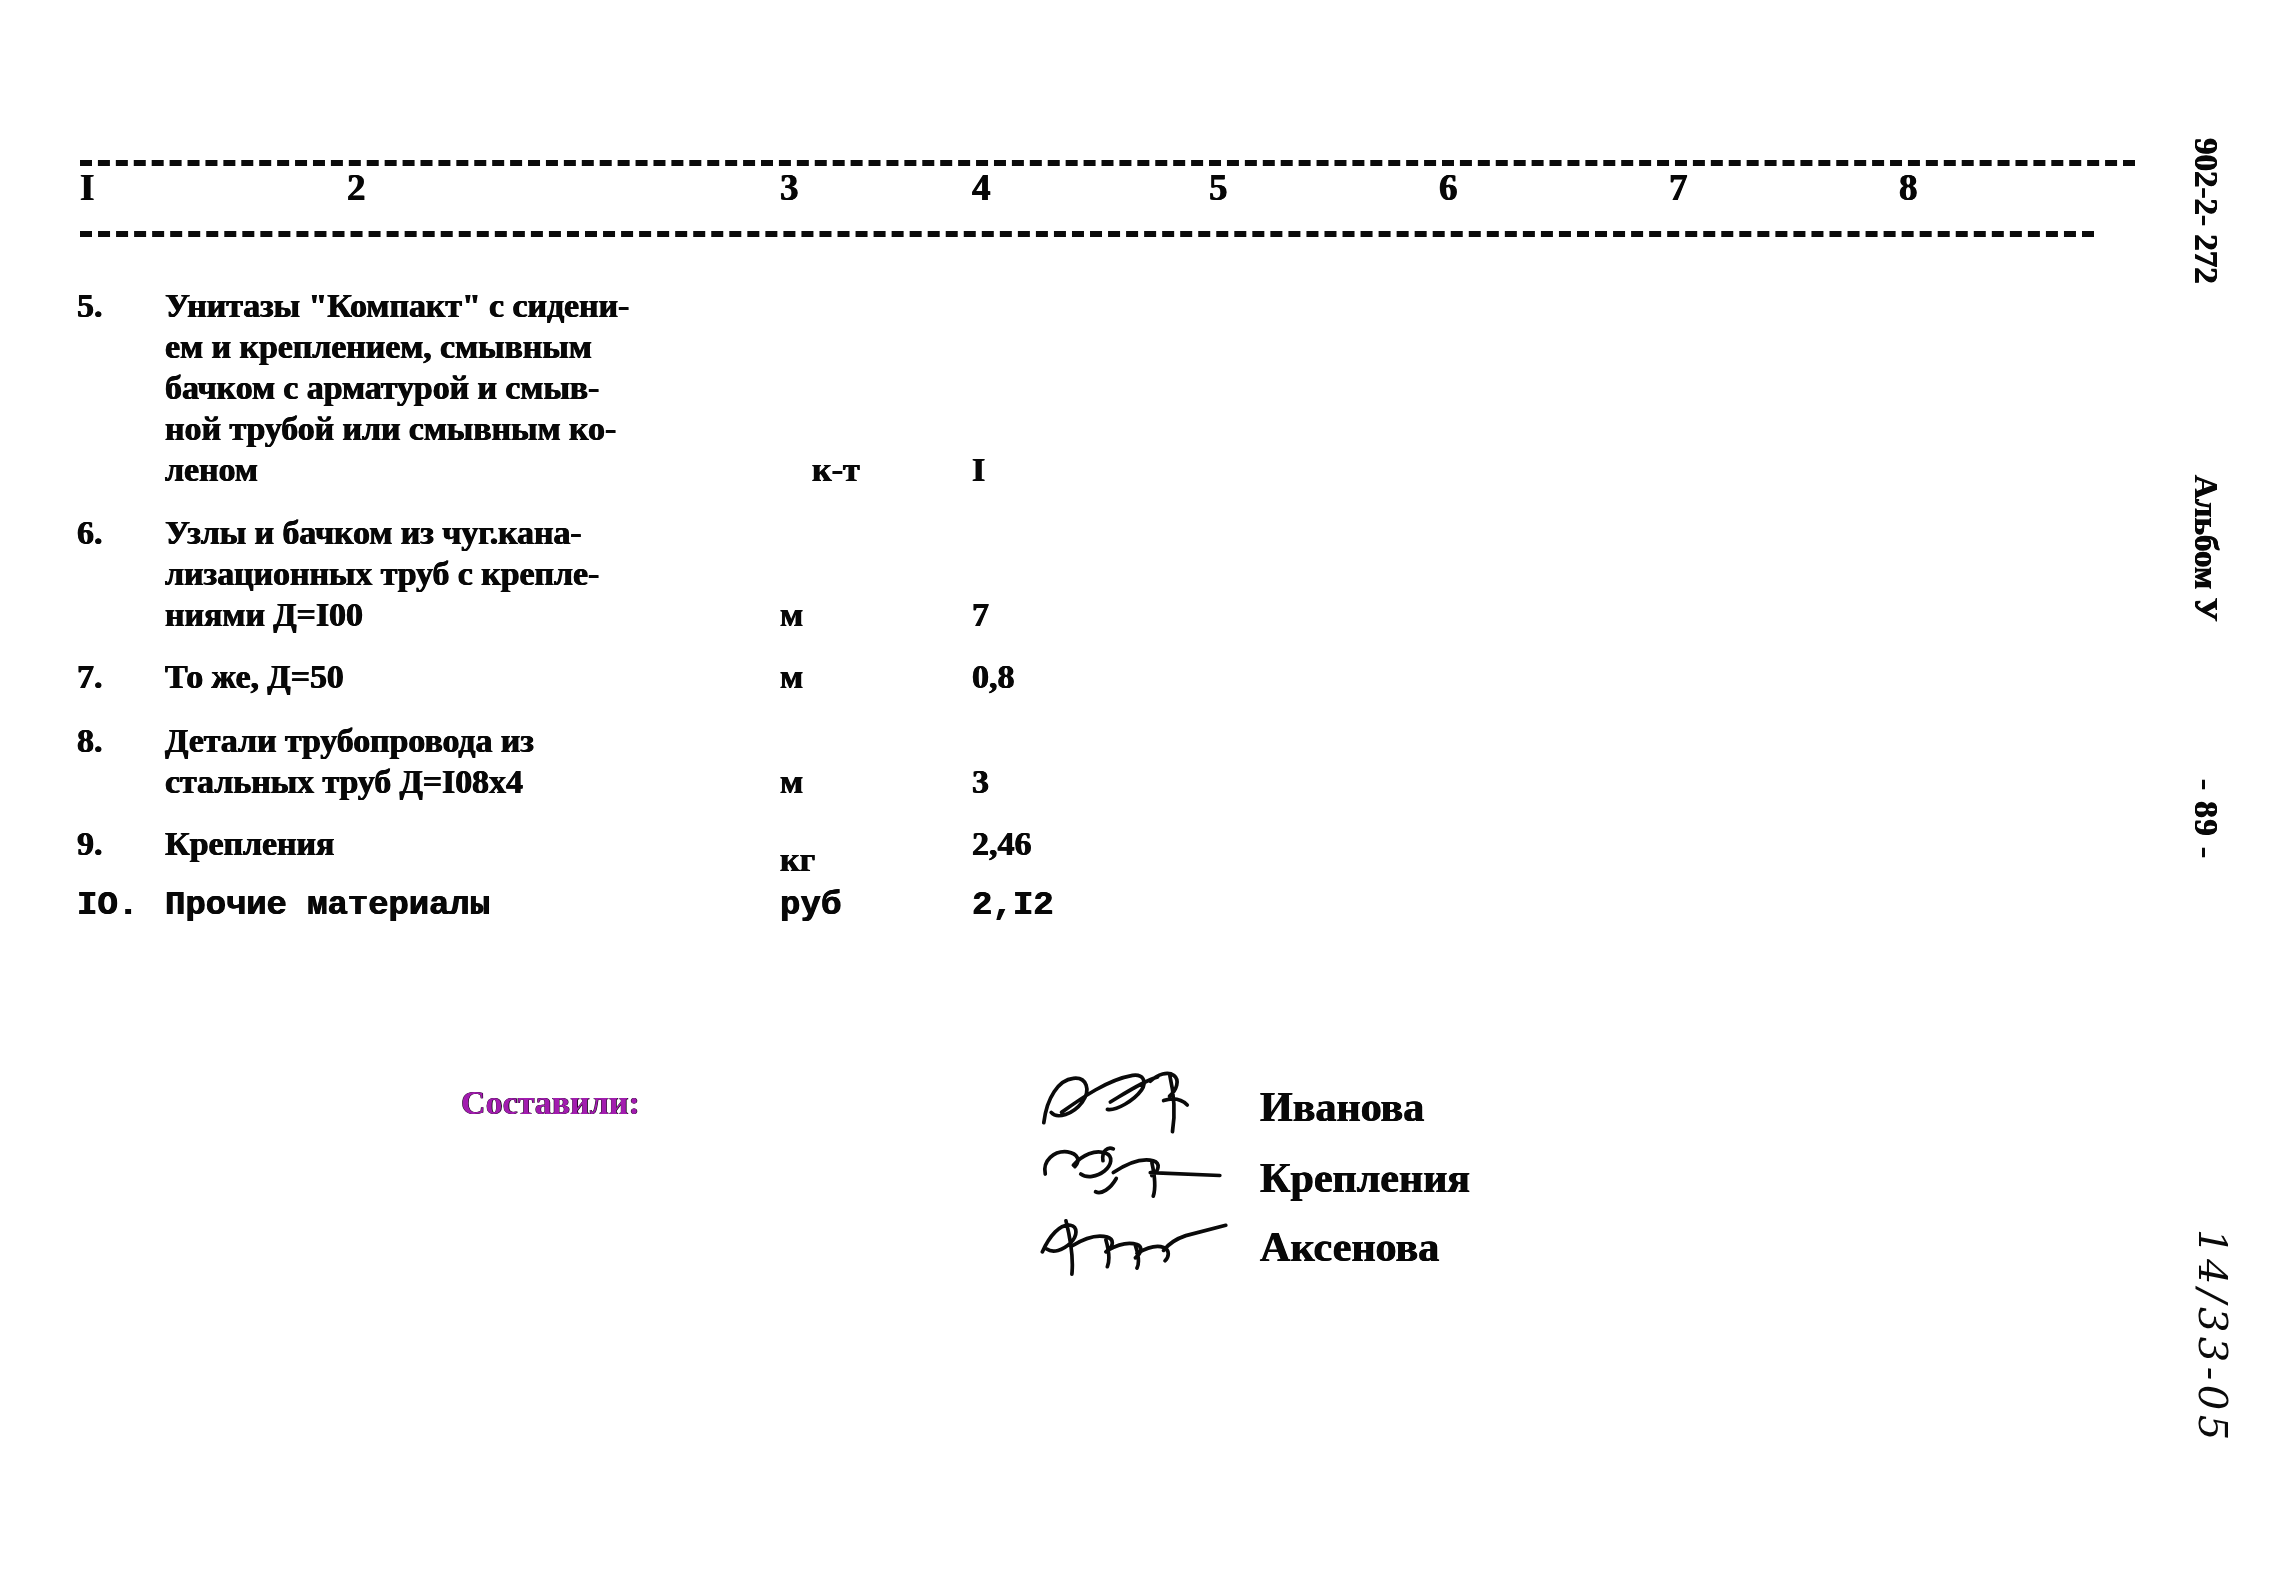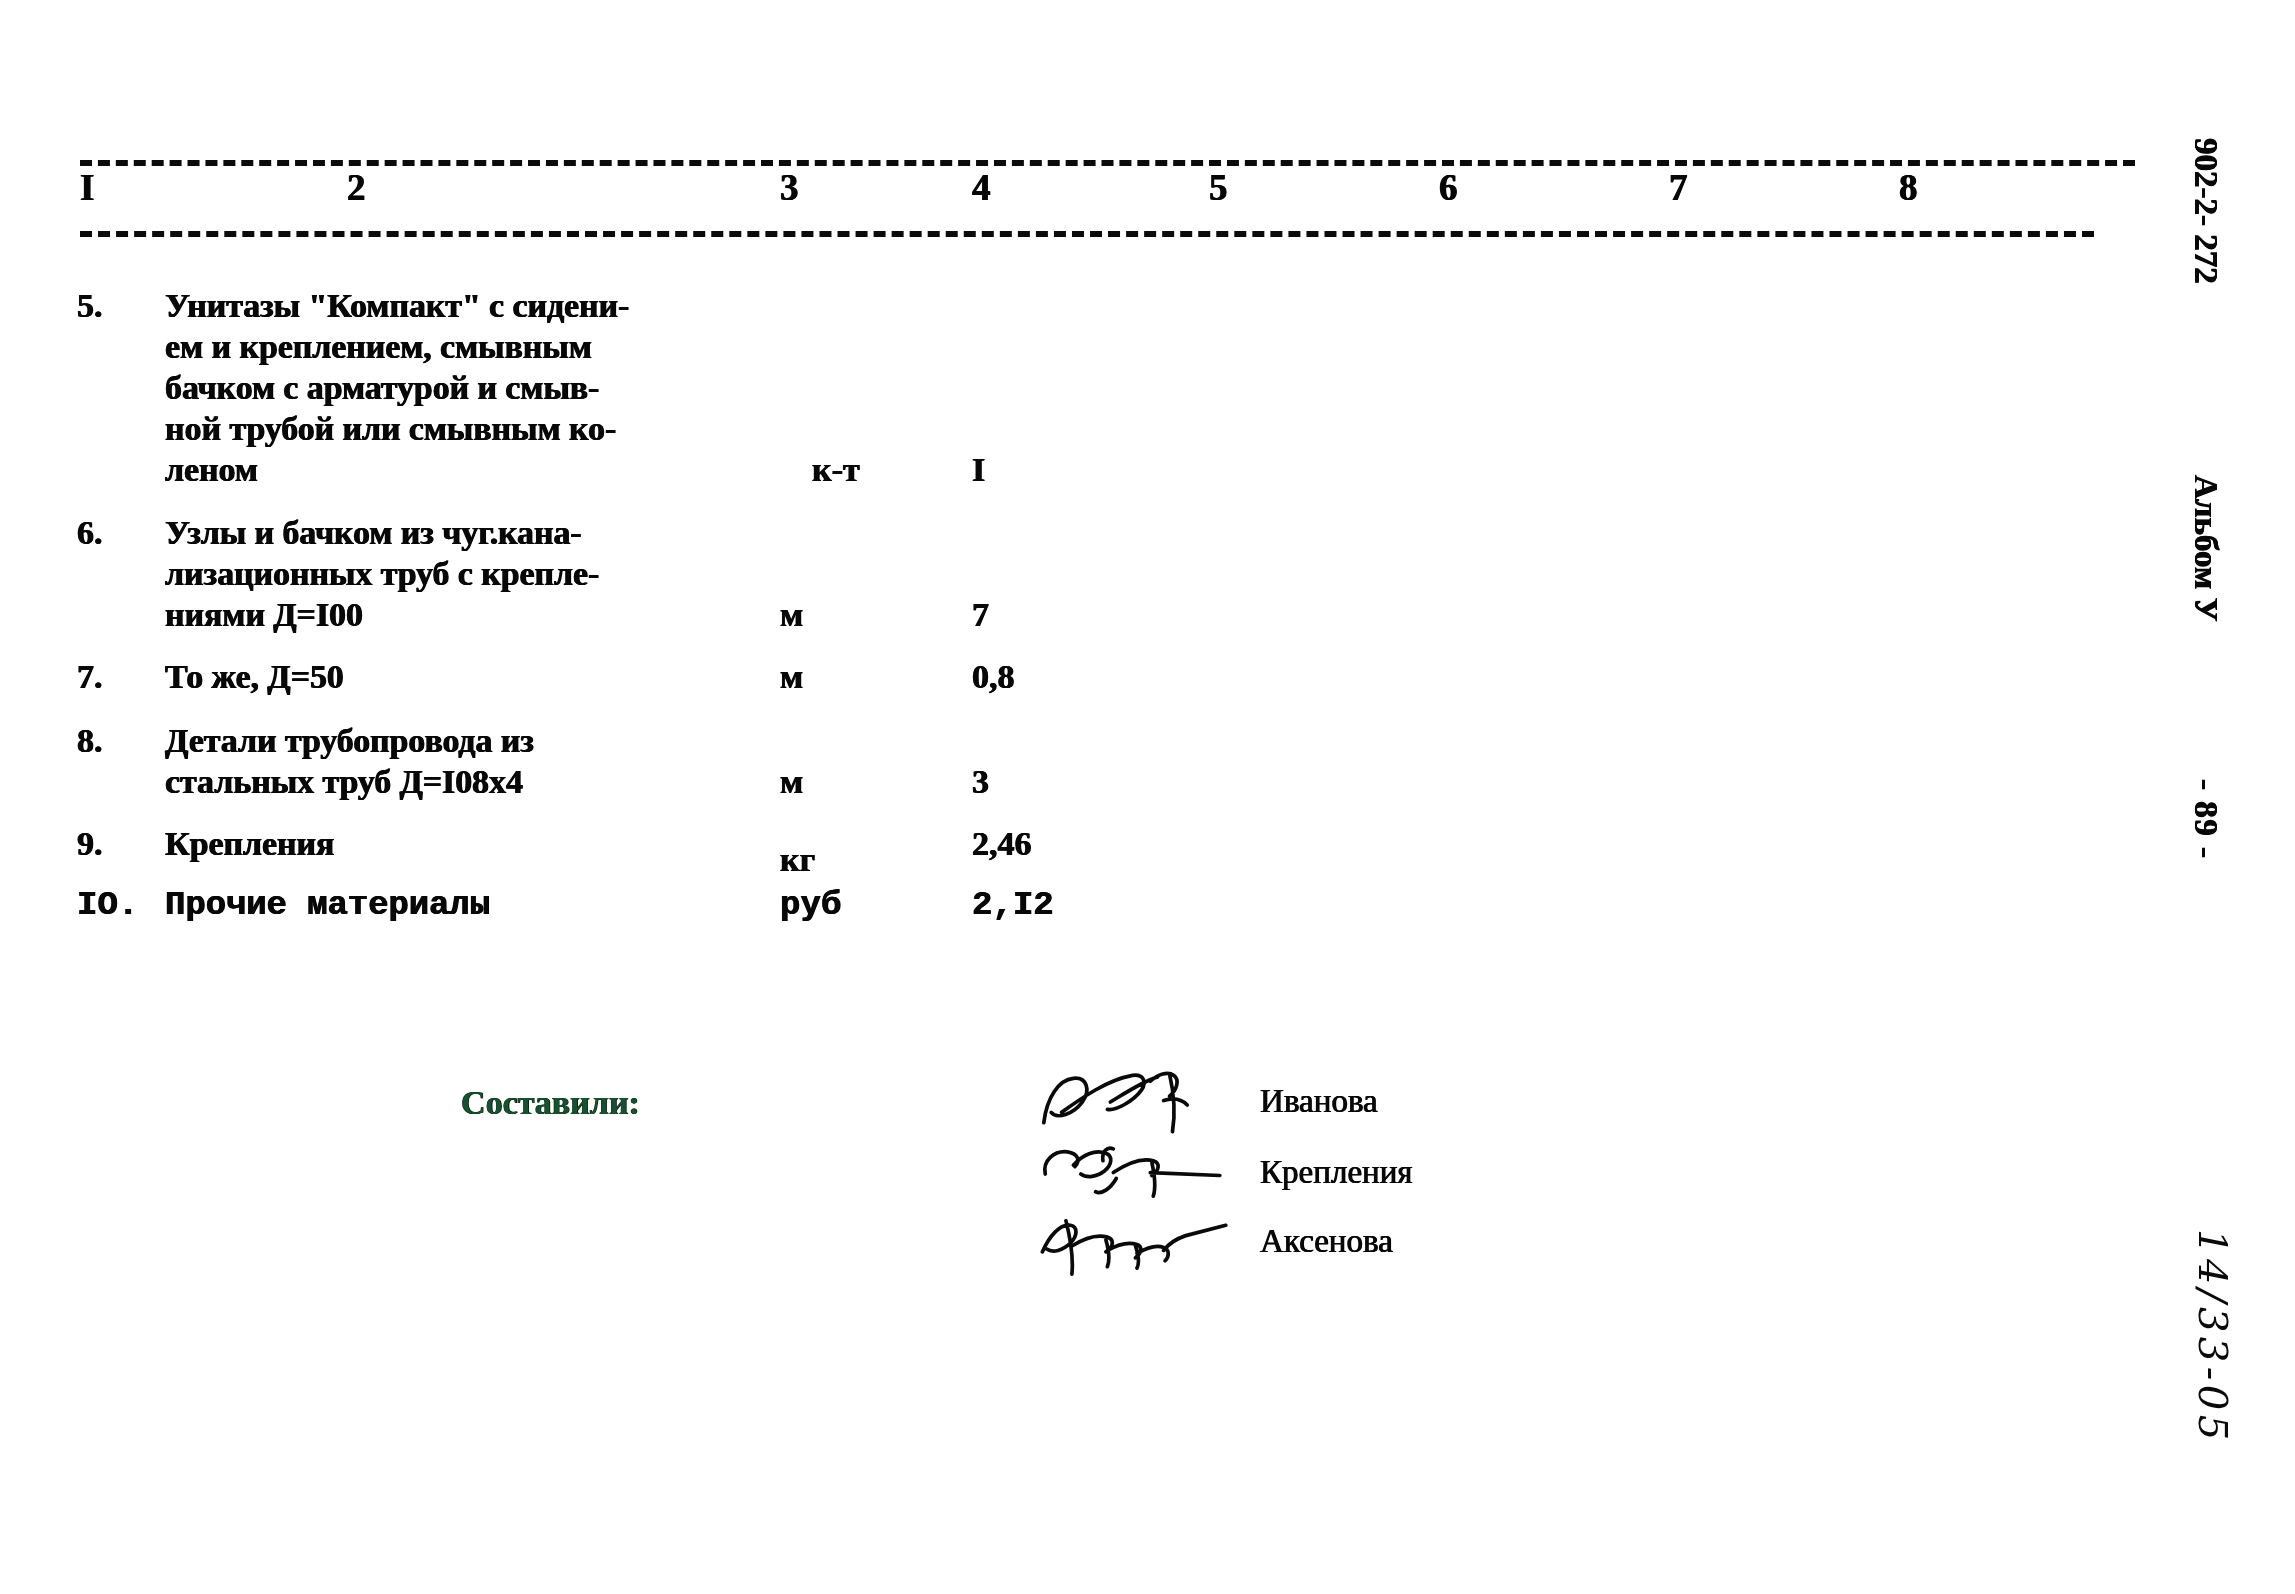--- a/index.html
+++ b/index.html
@@ -131,21 +131,21 @@
     width: 2295px;
     height: 223px;
   }
   .sig-label {
     position: absolute;
     left: 461px;
     top: 16.3px;
     font-size: 34px;
     font-weight: 700;
     white-space: nowrap;
-    color: #14532d;
+    color: #a21caf;
     text-shadow: 0.6px 0 0 #000, -0.4px 0.3px 0 #151515;
   }
   .sig-row {
     position: absolute;
     left: 1024px;
     width: 668px;
     height: 67px;
   }
   .sig-row.r0 { top: 4.5px; }
   .sig-row.r1 { top: 76px; }
@@ -156,22 +156,22 @@
     left: 0;
     top: -4.5px;
     width: 223px;
     height: 71px;
     overflow: visible;
   }
   .sig-name {
     position: absolute;
     left: 236px;
     top: 10.4px;
-    font-size: 33px;
-    font-weight: 400;
+    font-size: 42px;
+    font-weight: 700;
     white-space: nowrap;
     color: #080808;
     text-shadow: 0.6px 0 0 #000, -0.4px 0.3px 0 #151515;
   }
 
   
   .margin-rot {
     position: absolute;
     transform-origin: left top;
     transform: rotate(90deg);

